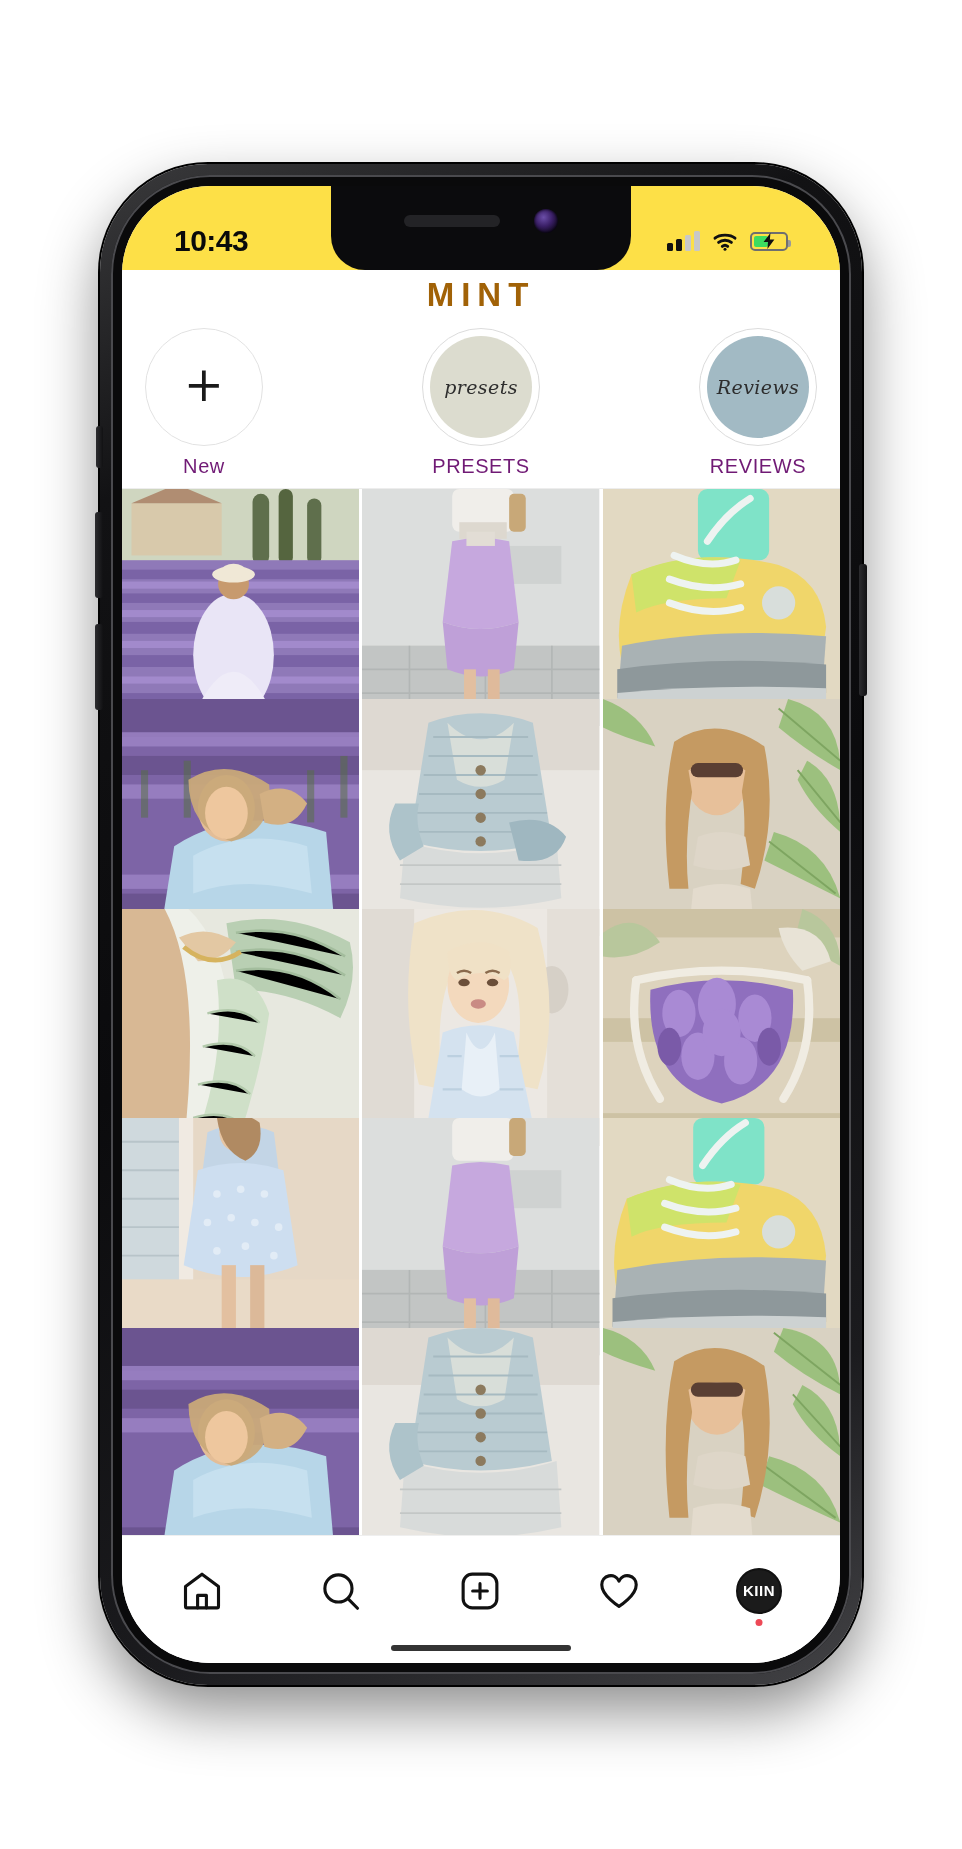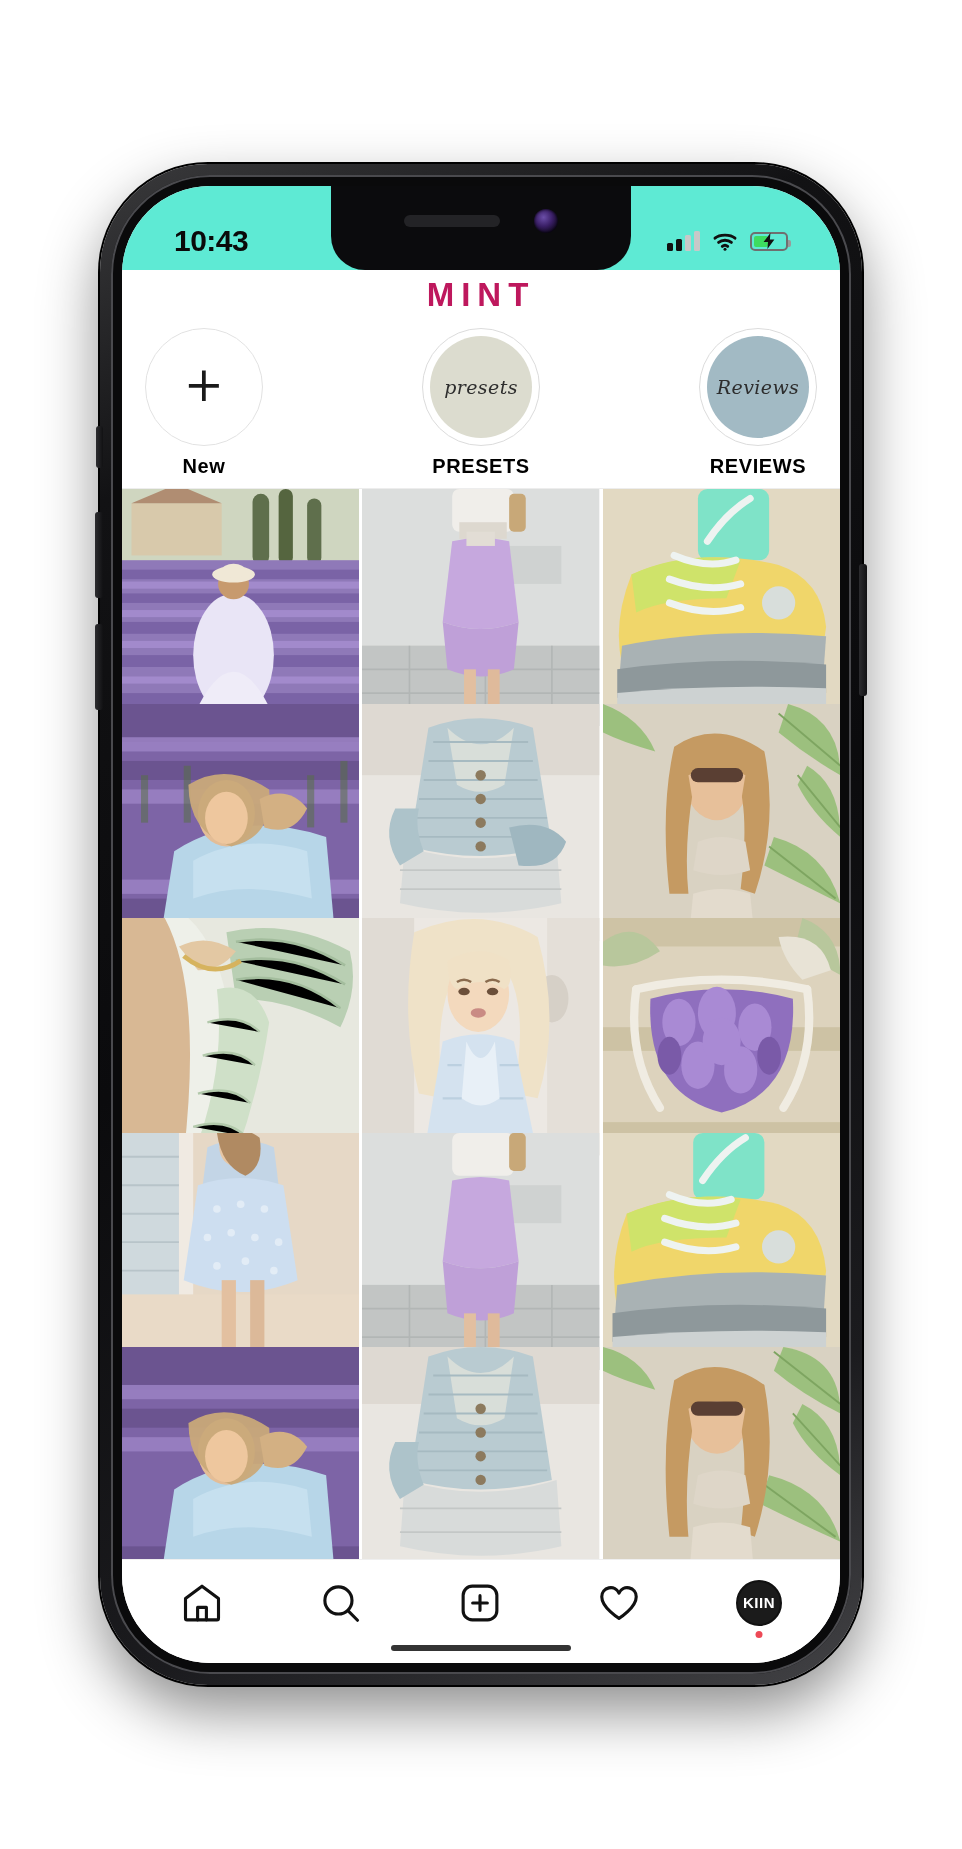--- a/index.html
+++ b/index.html
@@ -64,21 +64,21 @@
     background: radial-gradient(circle at 40% 35%, #6b4ea8 0%, #3a1f66 42%, #120a22 75%, #0a0513 100%);
     box-shadow: inset 0 0 3px #000;
   }
 
   
   .statusbar {
     position: relative; z-index: 30;
     height: 84px; flex: none;
     display: flex; align-items: center; justify-content: space-between;
     padding: 26px 52px 0 52px;
-    background: #5eead4;
+    background: #fde047;
   }
   .clock { font-size: 30px; font-weight: 600; color: #0a0a0a; letter-spacing: -.5px; }
   .status-right { display: flex; align-items: center; gap: 12px; }
   .signal { display: flex; align-items: flex-end; gap: 3px; height: 20px; }
   .signal i { width: 6px; border-radius: 1.5px; background: #111; display: block; }
   .signal i:nth-child(1){ height: 8px; }
   .signal i:nth-child(2){ height: 12px; }
   .signal i:nth-child(3){ height: 16px; background:#c8c8c8; }
   .signal i:nth-child(4){ height: 20px; background:#c8c8c8; }
   .wifi { width: 26px; height: 20px; }
@@ -90,21 +90,21 @@
     content:""; position:absolute; right:-5px; top:6px;
     width:3px; height:7px; background:#9a9a9a; border-radius:0 2px 2px 0;
   }
   .battery-fill { height: 100%; background: #3ddc60; border-radius: 2px; }
   .bolt { position:absolute; left: 50%; top: 50%; transform: translate(-50%,-50%); width: 14px; height: 16px; }
 
   
   .brand {
     flex: none; text-align: center;
     padding: 6px 0 14px;
-    font-size: 33px; font-weight: 700; letter-spacing: 7px; color: #be185d;
+    font-size: 33px; font-weight: 700; letter-spacing: 7px; color: #a16207;
     background: #fff;
   }
 
   
   .highlights {
     flex: none; background: #fff;
     display: flex; justify-content: space-between;
     padding: 0 14px 10px 14px;
     border-bottom: 1px solid #ededed;
   }
@@ -118,41 +118,40 @@
   .hl-disc {
     width: 102px; height: 102px; border-radius: 50%;
     display: flex; align-items: center; justify-content: center;
     font-family: "DejaVu Serif", serif;
     font-style: italic; font-size: 19px; color: #2d2d2d;
     letter-spacing: .4px;
   }
   .hl-new .hl-ring { border-color: #e2e2e2; }
   .hl-plus { font-size: 48px; font-weight: 300; color: #1a1a1a; line-height: 1; margin-top: -6px; }
   .hl-label {
-    font-size: 20px; color: #000000; letter-spacing: .6px;
+    font-size: 20px; color: #701a75; letter-spacing: .6px;
     white-space: nowrap;
-    font-weight: bold;
   }
 
   
   .grid {
     flex: 1 1 auto;
     display: grid;
     grid-template-columns: repeat(3, 1fr);
     gap: 3px;
     background: #fff;
     overflow: hidden;
     align-content: start;
   }
   .cell { position: relative; width: 100%; aspect-ratio: 1 / 1; overflow: hidden; }
   .cell > svg { position: absolute; inset: 0; width: 100%; height: 100%; display: block; }
 
   
   .tabbar {
-    flex: none; height: 104px;
+    flex: none; height: 128px;
     background: #fff;
     border-top: 1px solid #efefef;
     display: flex; align-items: center; justify-content: space-around;
     padding: 0 28px 18px;
     gap: 35px;
   }
   .tab { display: flex; align-items: center; justify-content: center; position: relative; }
   .tab svg { display: block; }
   .avatar-wrap { position: relative; }
   .avatar {

